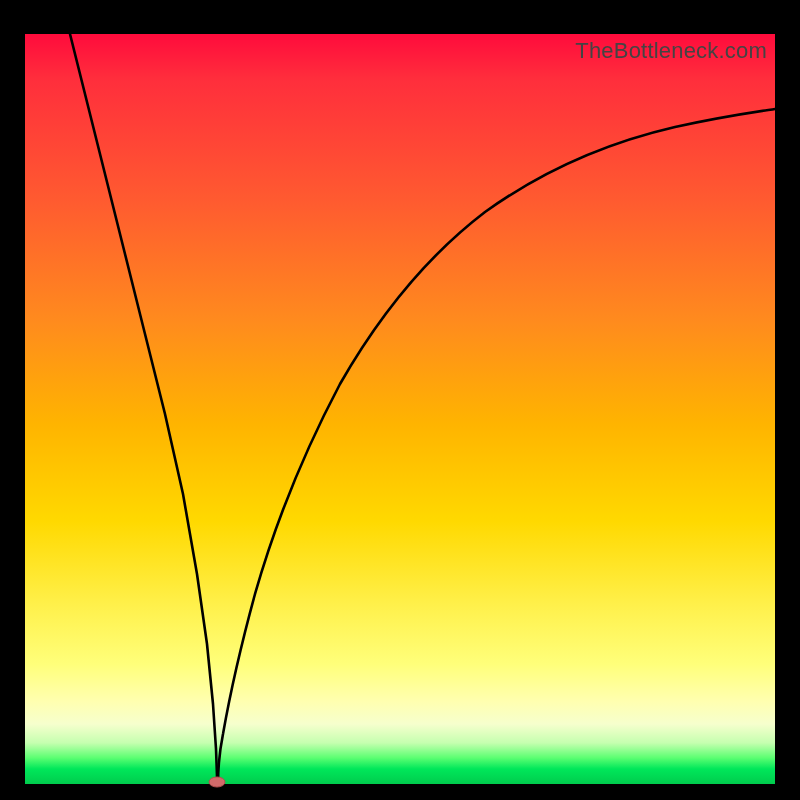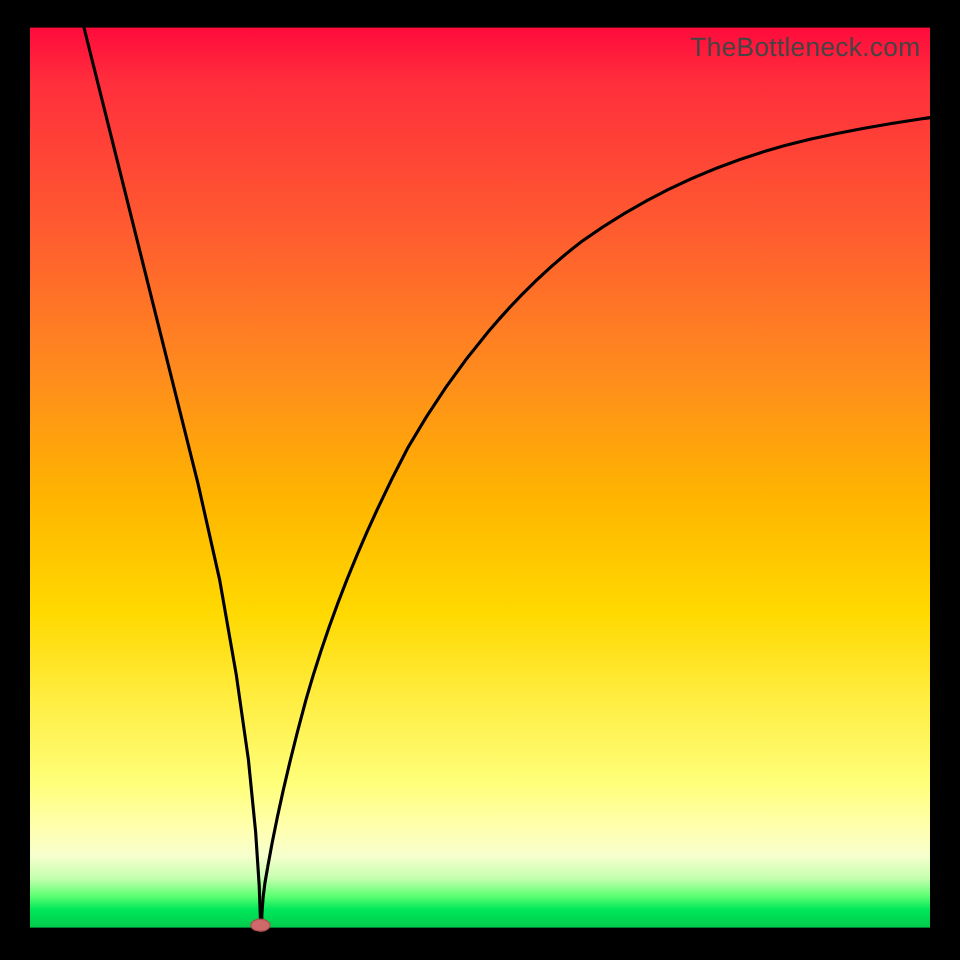--- a/index.html
+++ b/index.html
@@ -7,21 +7,21 @@
     padding: 0;
     width: 800px;
     height: 800px;
     background: #000;
     overflow: hidden;
     font-family: Arial, Helvetica, sans-serif;
   }
   .frame {
     position: absolute;
     left: 25px;
-    top: 23px;
+    top: 34px;
     width: 750px;
     height: 750px;
     background: #000;
   }
   .plot-area {
     position: absolute;
     left: 0;
     top: 0;
     width: 750px;
     height: 750px;

